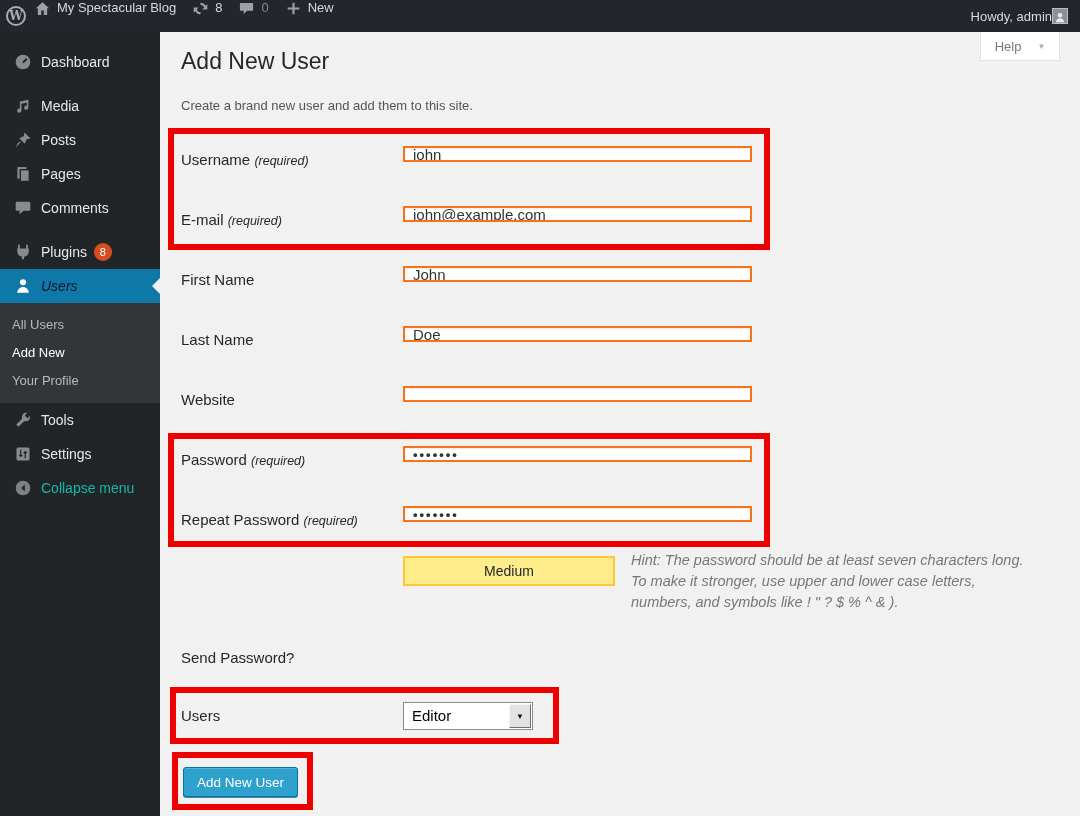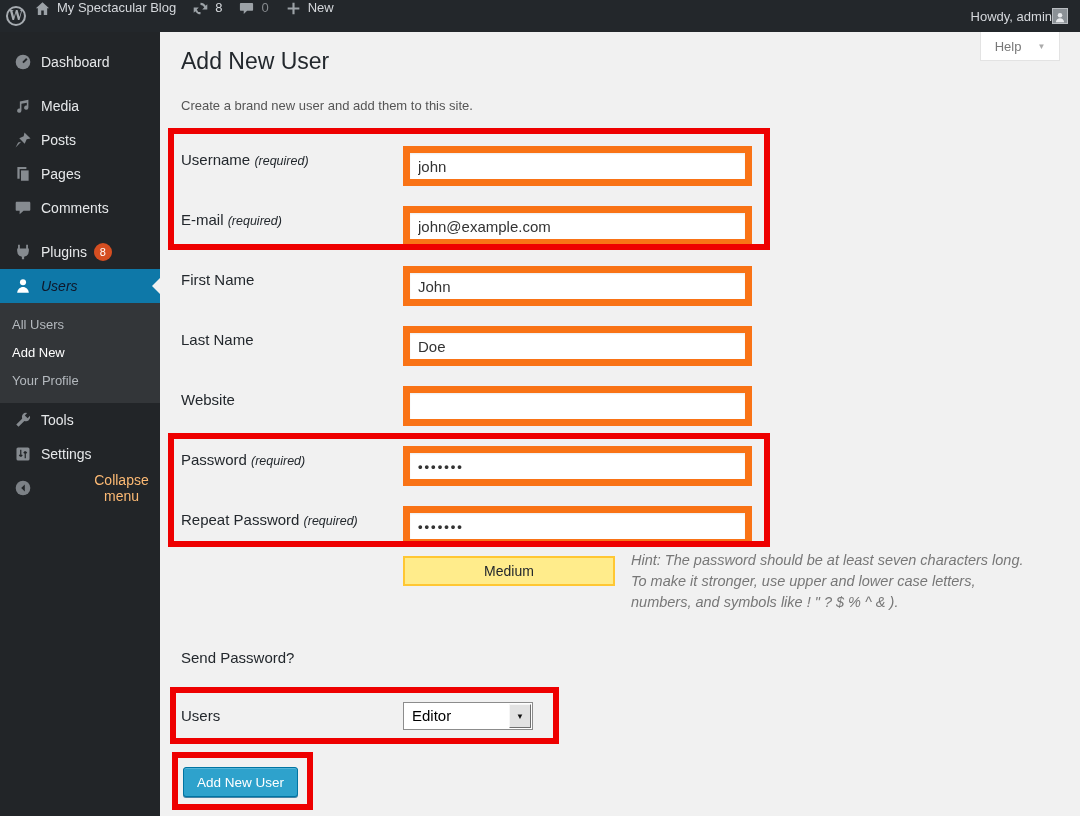--- a/index.html
+++ b/index.html
@@ -17,49 +17,49 @@
   .ab-count-dim { color:#85898d; }
   .ab-right { margin-left:auto; display:flex; align-items:center; padding-right:12px; }
   .avatar { width:16px; height:16px; background:#8b9196; border:1px solid #b9bdc1; display:flex; align-items:flex-end; justify-content:center; }
   .avatar svg { width:12px; height:12px; fill:#e8eaec; }
 
   
   .sidebar { position:absolute; left:0; top:32px; width:160px; height:784px; background:#222528; padding-top:13px;
              color:#e6e8ea; font-size:14px; }
   .menu-item { display:flex; align-items:center; height:34px; padding-left:14px; cursor:pointer; }
   .menu-item .mi-icon { width:18px; height:18px; fill:#868b90; margin-right:9px; flex:0 0 18px; }
-  .menu-item .mi-label { color:#e6e8ea;text-align:center; }
+  .menu-item .mi-label { color:#e6e8ea; }
   .menu-gap { height:10px; }
   .menu-item.active { background:#0e78a8; position:relative; }
   .menu-item.active .mi-icon { fill:#ffffff; }
   .menu-item.active .mi-label { color:#0f172a;font-style:italic; }
   .menu-item.active::after { content:""; position:absolute; right:0; top:50%; margin-top:-8px;
       border-top:8px solid transparent; border-bottom:8px solid transparent; border-right:8px solid #f1f1f1; }
   .badge { display:inline-block; min-width:18px; height:18px; border-radius:50%; background:#d54e21;
            color:#fff; font-size:11px; line-height:18px; text-align:center; margin-left:7px; }
   .submenu { background:#333639; padding:8px 0; }
   .submenu-item { height:28px; line-height:28px; padding-left:12px; font-size:13px; color:#b4b9be; cursor:pointer; }
   .submenu-item.active { color:#ffffff; }
-  .menu-item.dim .mi-label { color:#fdba74;margin-left:42px; }
+  .menu-item.dim .mi-label { color:#14b8a6; }
   .menu-item.dim .mi-icon { fill:#7c8186; }
 
   
   .content { position:absolute; left:160px; top:32px; width:920px; height:784px; background:#f1f1f1; }
   .help-tab { position:absolute; right:20px; top:0; width:80px; height:29px; background:#fff;
               border:1px solid #e3e3e3; border-top:none; display:flex; align-items:center; justify-content:center;
               gap:16px; color:#777; font-size:13px; cursor:pointer; }
   .help-caret { font-size:8px; color:#aaa; }
   .page-title { position:absolute; left:21px; top:16px; font-size:23px; font-weight:400; color:#23282d; }
   .page-subtitle { position:absolute; left:21px; top:66px; font-size:13px; color:#555; }
 
   .f-label { position:absolute; left:21px; width:215px; height:28px; line-height:28px;
              font-size:15px; color:#23282d; }
   .f-label em { font-style:italic; font-size:12.5px; }
-  .f-input { position:absolute; left:243px; width:349px; height:40px; background:#fff;
-             border:7px solid #f97316; box-shadow:inset 0 1px 2px rgba(0,0,0,.07);
+  .f-input { position:absolute; left:243px; width:349px; height:16px; background:#fff;
+             border:2px solid #f97316; box-shadow:inset 0 1px 2px rgba(0,0,0,.07);
              font-family:"Liberation Sans", sans-serif; font-size:15px; color:#333; padding:0 8px; }
   .f-input.pw { letter-spacing:2px; font-size:13px; font-weight:bold; }
 
   .hint-wrap { position:absolute; left:243px; top:518px; width:636px; font-size:14.5px;
                font-style:italic; color:#777; line-height:21px; }
   .meter { float:left; width:212px; height:30px; margin:6px 16px 8px 0; background:#ffec8b;
            border:2px solid #ffc733; text-align:center; line-height:26px;
            font-style:normal; font-size:14px; color:#23282d; }
 
   .sendpw-field { position:absolute; left:243px; top:612px; height:28px; display:flex; align-items:center; gap:8px;

